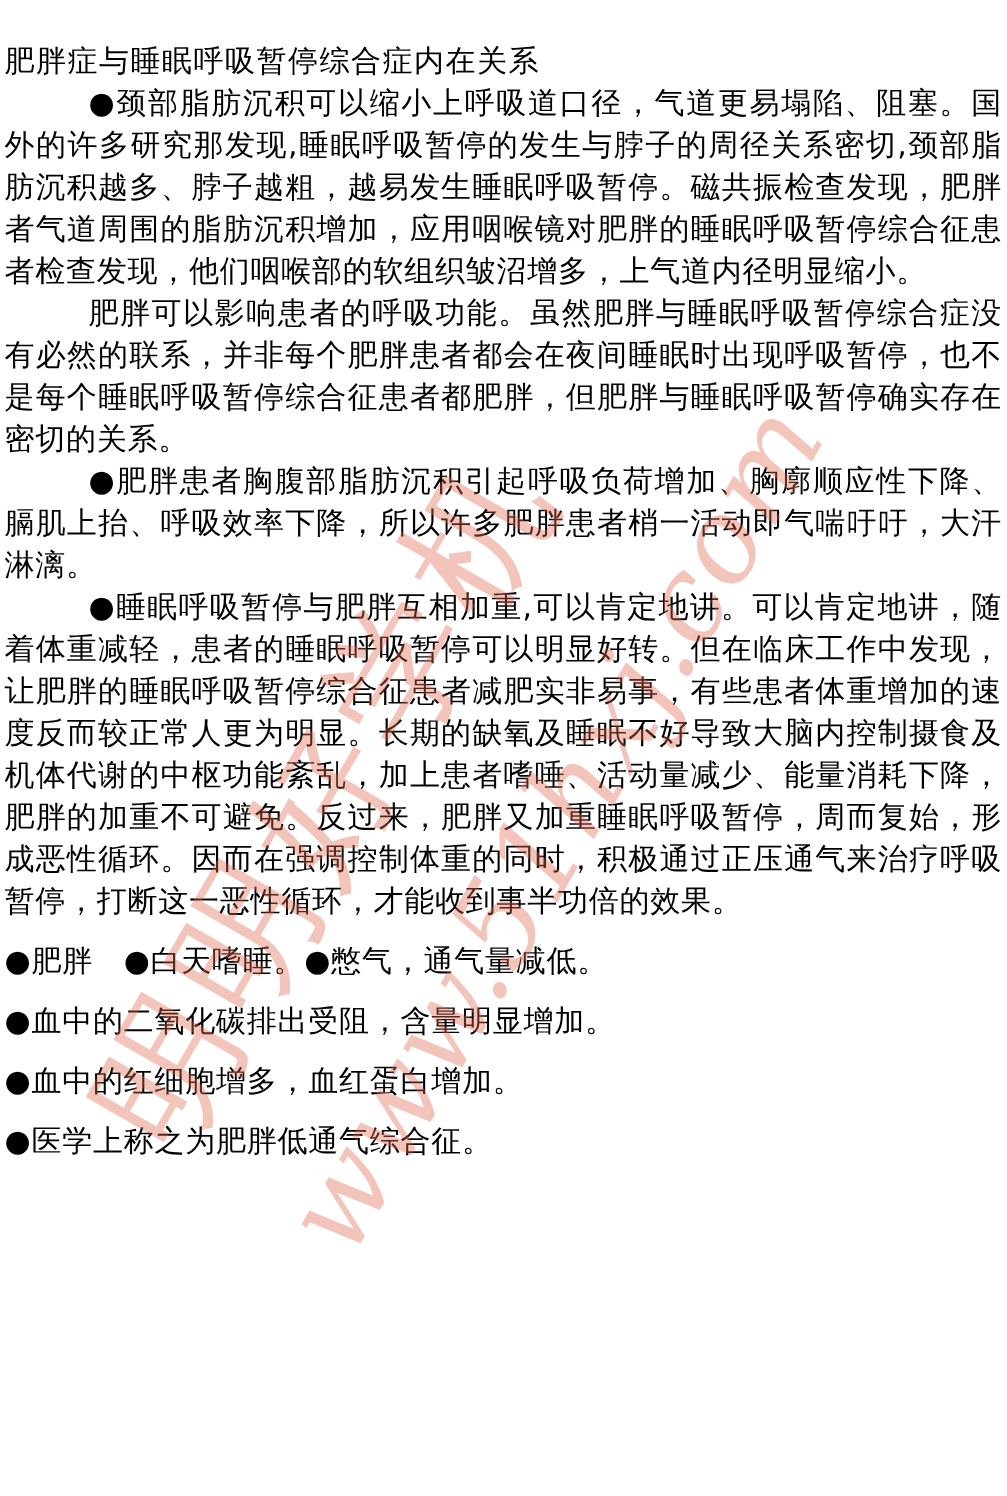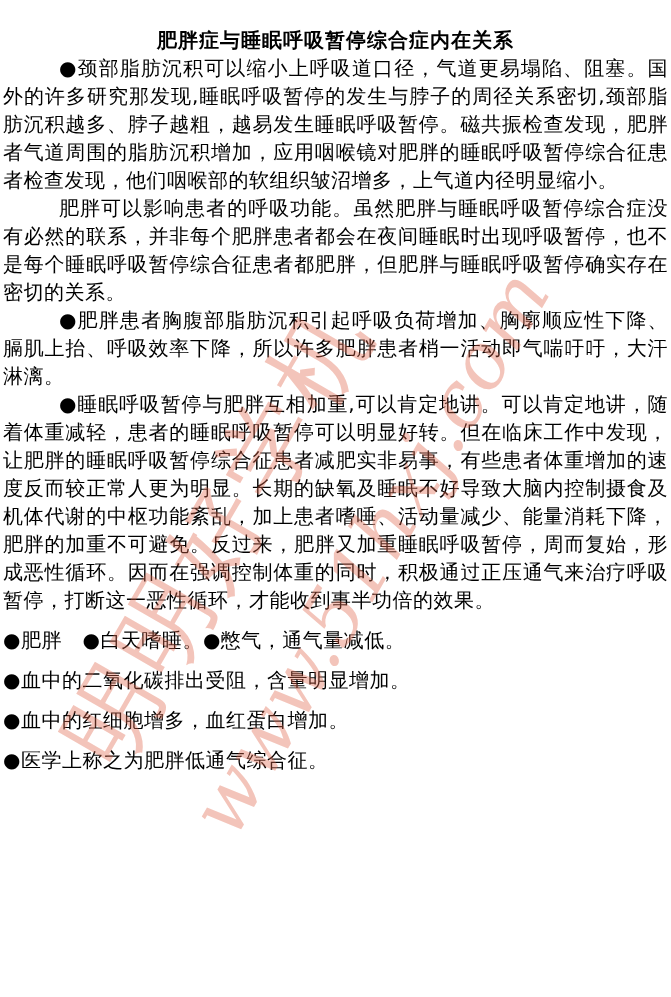--- a/index.html
+++ b/index.html
@@ -16,22 +16,21 @@
     color: #000000;
   }
   .page {
     position: relative;
     width: 671px;
     height: 997px;
   }
   .title {
     margin: 26px 3px 0 3px;
     font-size: 20px;
-    font-weight: bold;
-    text-align: center;
+    font-weight: normal;
     line-height: 28px;
     letter-spacing: 1px;
   }
   p.para {
     margin: 0 3px;
     font-size: 20px;
     line-height: 28px;
     text-align: justify;
     letter-spacing: 0.5px;
   }

